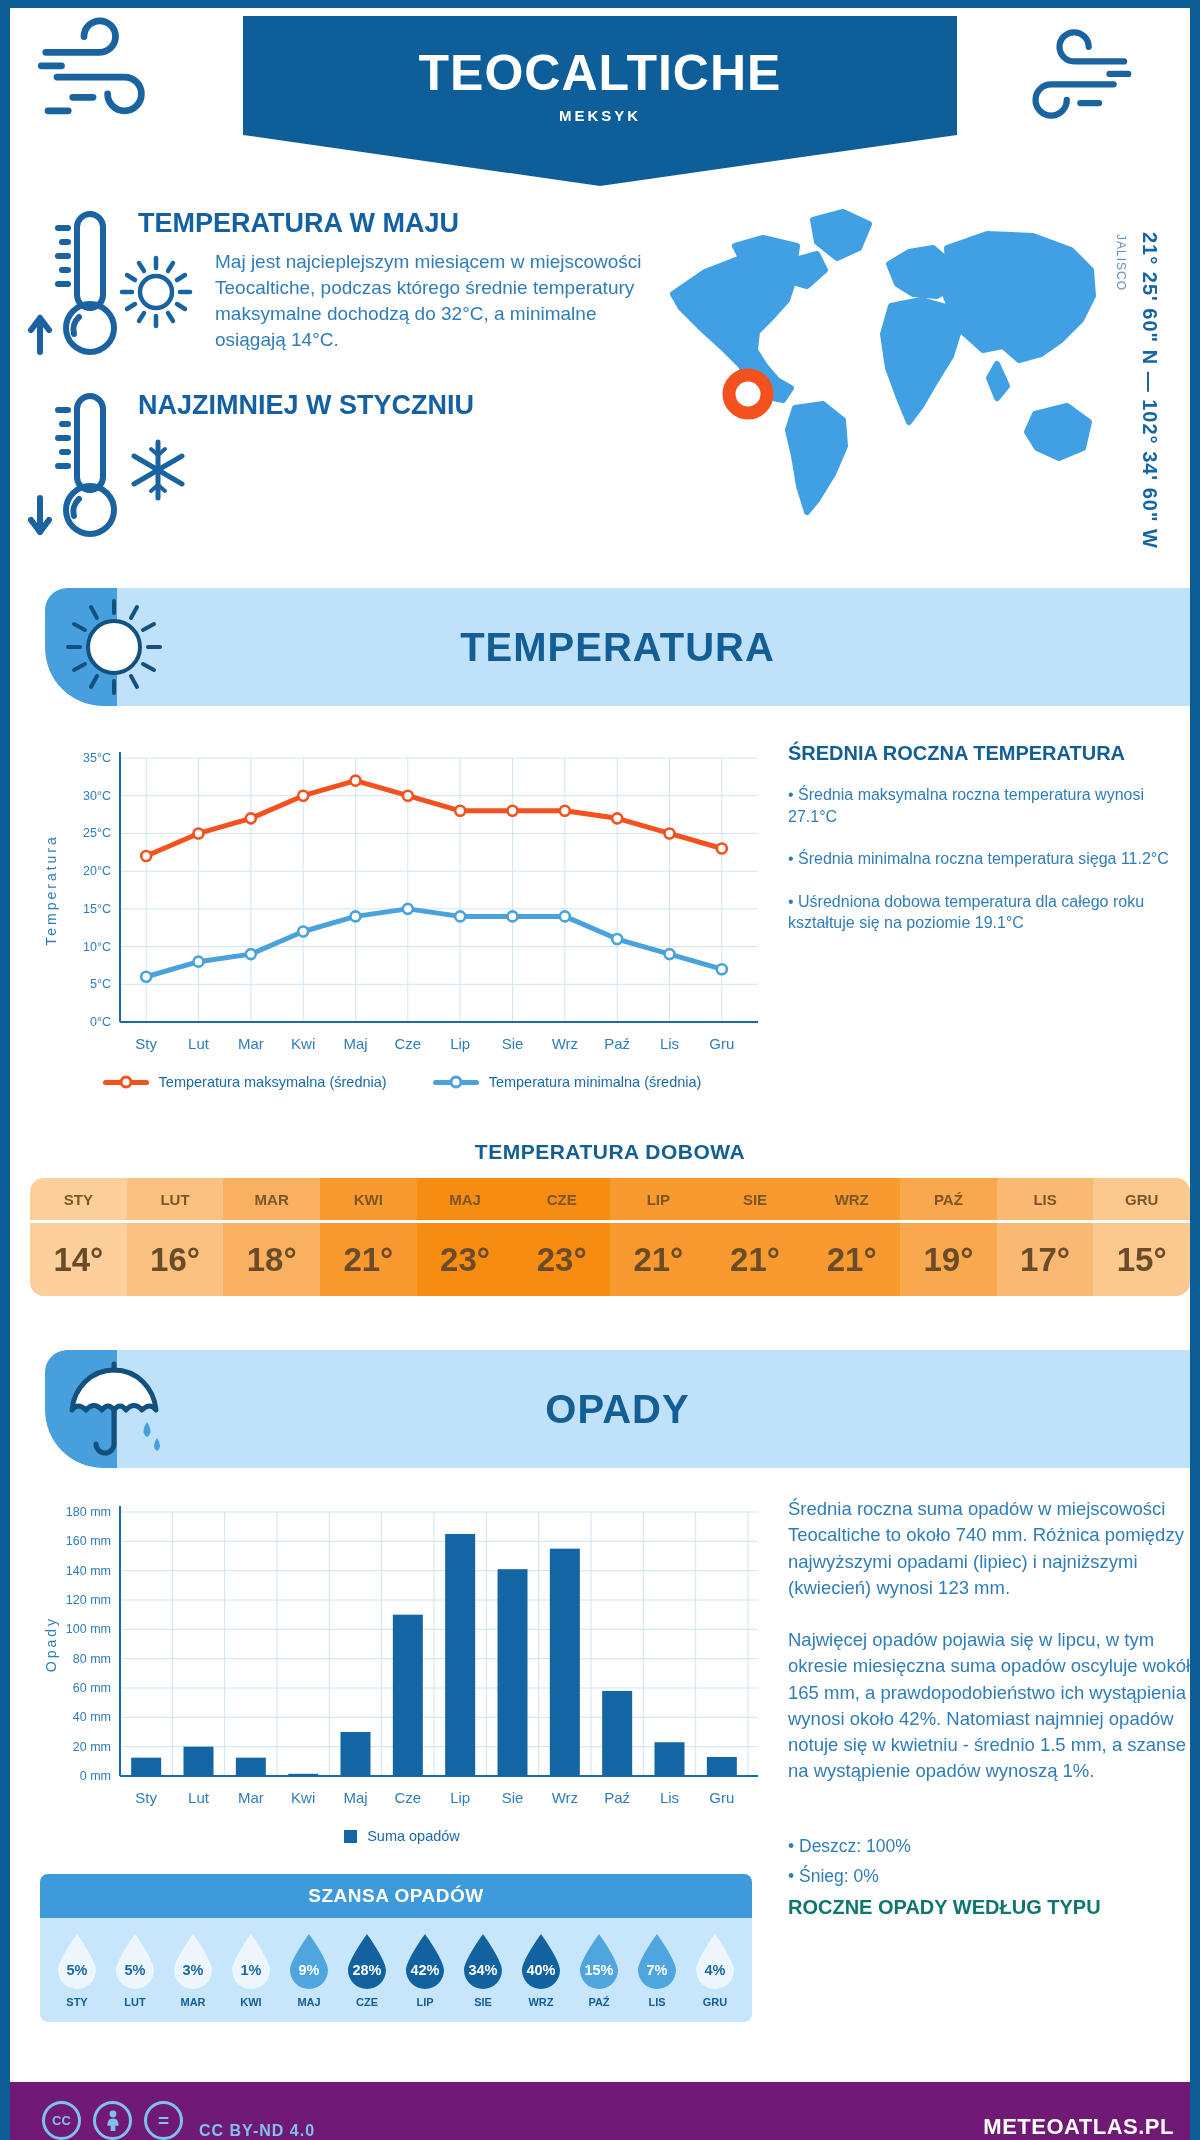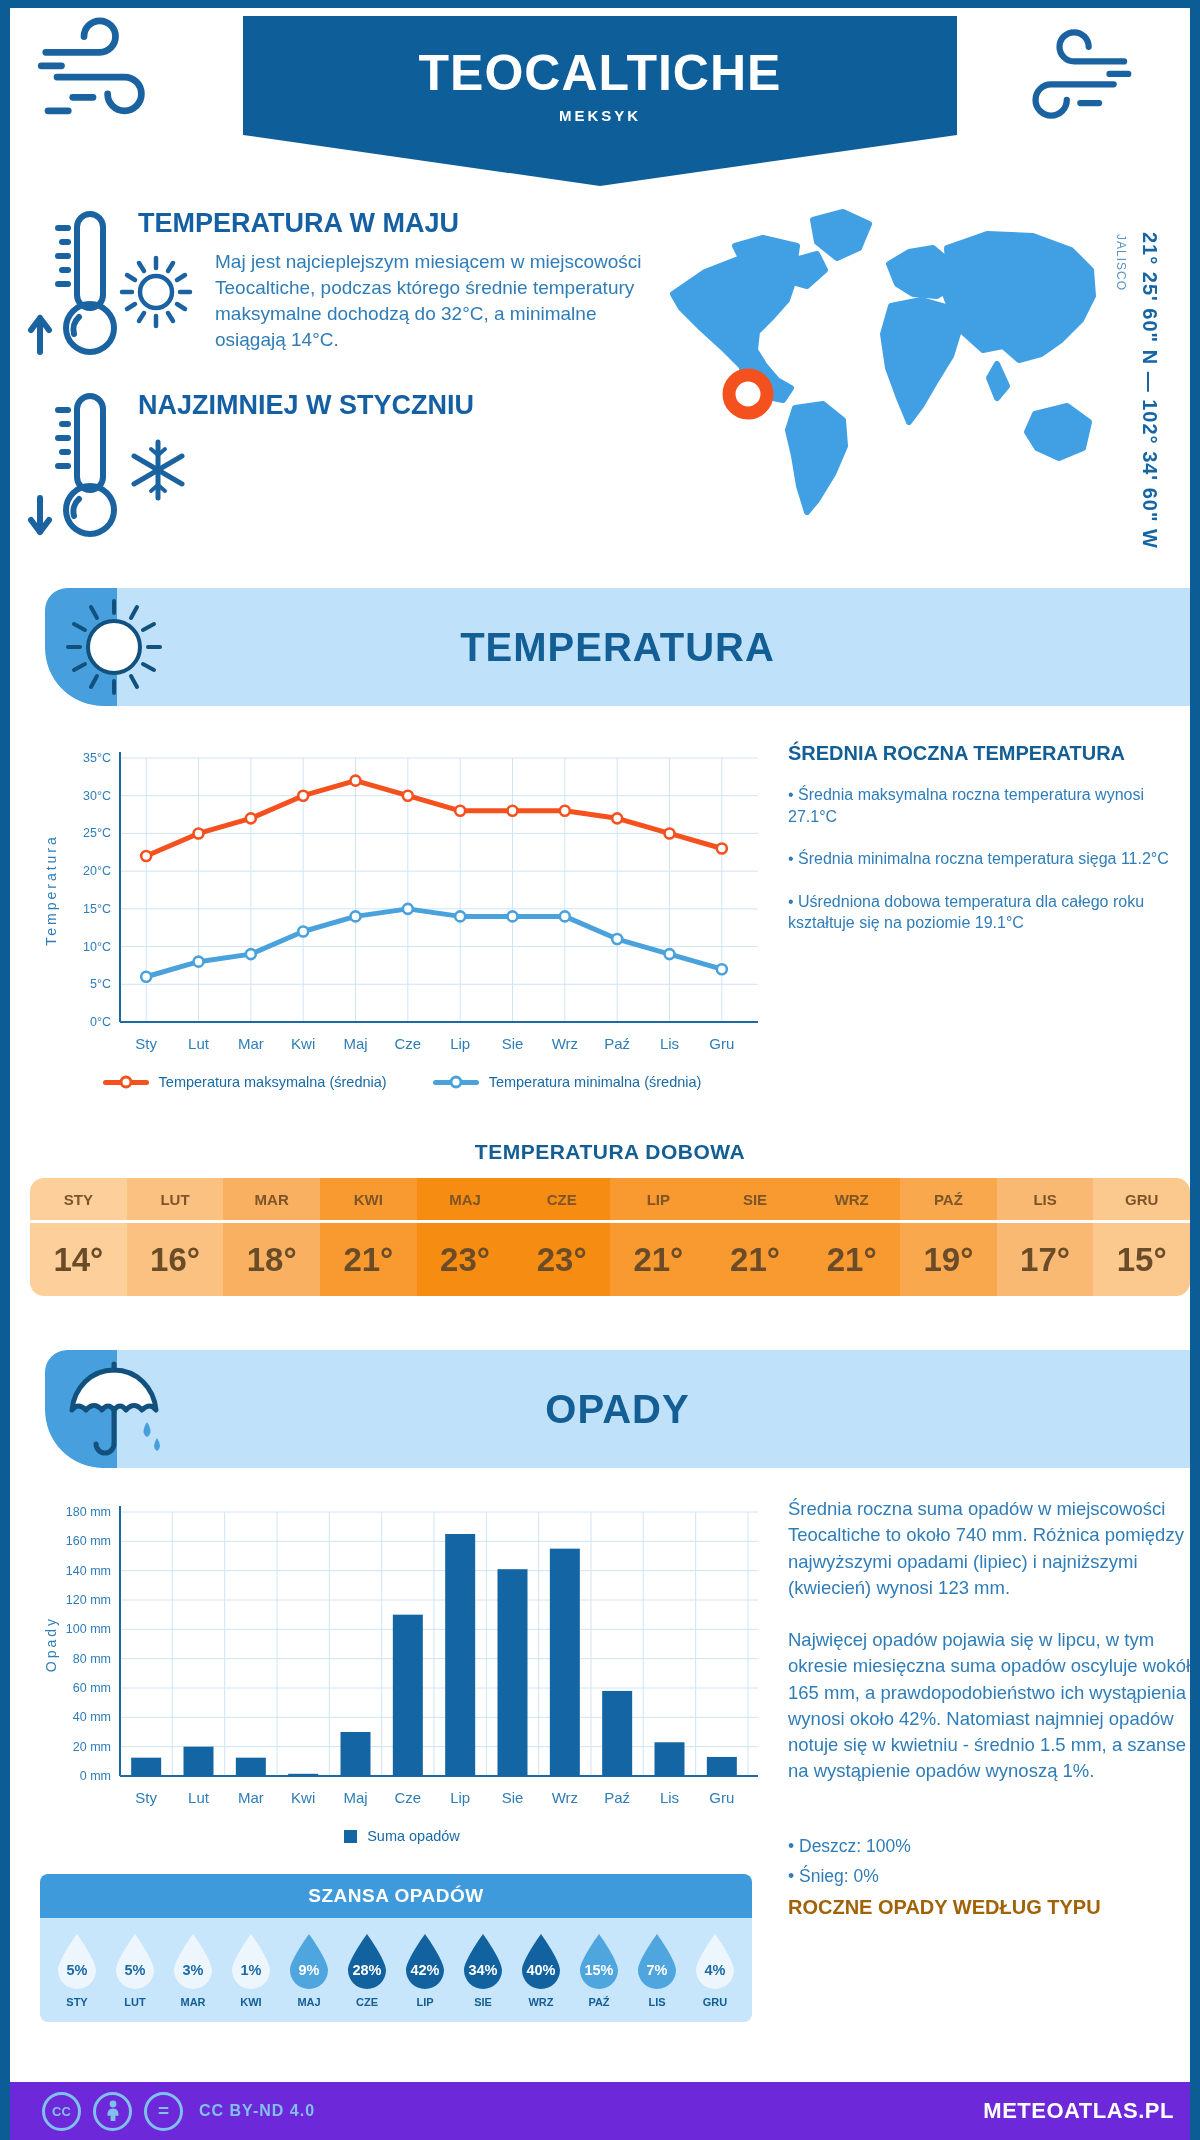--- a/index.html
+++ b/index.html
@@ -62,21 +62,21 @@
   #precipLegend{left:42px;top:1828px;width:720px;display:flex;justify-content:center;align-items:center;
                 gap:10px;font-size:14.5px;color:#1a6aa5;}
   .legendSquare{width:13px;height:13px;}
 
   
   #annualHeading{left:788px;top:742px;width:402px;font-size:20px;font-weight:bold;color:#135e95;}
   #annualBullets{left:788px;top:784px;width:404px;font-size:16px;color:#2f7db8;line-height:1.35;}
   .bullet{margin-bottom:21px;}
   #opadyText{left:788px;top:1496px;width:404px;font-size:18.5px;line-height:1.42;color:#2f7db8;}
   #opadyText p{margin:0 0 26px 0;}
-  #typesHeading{left:788px;top:1896px;width:402px;font-size:20px;font-weight:bold;color:#a16207;}
+  #typesHeading{left:788px;top:1896px;width:402px;font-size:20px;font-weight:bold;color:#0f766e;}
   #typesList{left:788px;top:1832px;width:402px;font-size:17.5px;color:#2f7db8;line-height:1.7;}
 
   
   #dailyHeading{left:30px;top:1140px;width:1160px;text-align:center;font-size:21px;font-weight:bold;
                 color:#135e95;letter-spacing:.5px;}
   #monthTable{left:30px;top:1178px;width:1160px;height:118px;display:flex;border-radius:14px;overflow:hidden;}
   .mtCol{flex:1;display:flex;flex-direction:column;}
   .mtHead{height:42px;display:flex;align-items:center;justify-content:center;font-size:15px;
           font-weight:bold;color:#7d5526;border-bottom:3px solid #fff;}
   .mtVal{flex:1;display:flex;align-items:center;justify-content:center;font-size:33px;
@@ -84,21 +84,21 @@
 
   
   #chanceBox{left:40px;top:1874px;width:712px;border-radius:8px;overflow:hidden;}
   #chanceHeader{height:44px;background:#3f9adc;display:flex;align-items:center;justify-content:center;
                 color:#fff;font-weight:bold;font-size:19px;letter-spacing:.5px;}
   #chanceBody{background:#c7e5fb;padding:14px 8px 14px 8px;display:flex;}
   .dropCol{flex:1;display:flex;flex-direction:column;align-items:center;}
   .dropMonth{margin-top:6px;font-size:11px;font-weight:bold;color:#135e95;}
 
   
-  #footer{left:0;top:2082px;width:1200px;height:58px;background:#6d28d9;display:flex;align-items:center;}
+  #footer{left:0;top:2082px;width:1200px;height:58px;background:#701a75;display:flex;align-items:flex-end;}
   #ccGroup{display:flex;align-items:center;gap:12px;margin-left:42px;}
   .ccCircle{width:33px;height:33px;border-radius:50%;border:3px solid #7fc0ee;color:#7fc0ee;
             display:flex;align-items:center;justify-content:center;font-weight:bold;box-sizing:content-box;}
   #ccLabel{margin-left:16px;color:#7fc0ee;font-weight:bold;font-size:16px;letter-spacing:1px;}
   #siteName{margin-left:auto;margin-right:26px;color:#fff;font-weight:bold;font-size:22px;letter-spacing:.5px;}
 </style>
 </head>
 <body>
 
 <div class="page">

